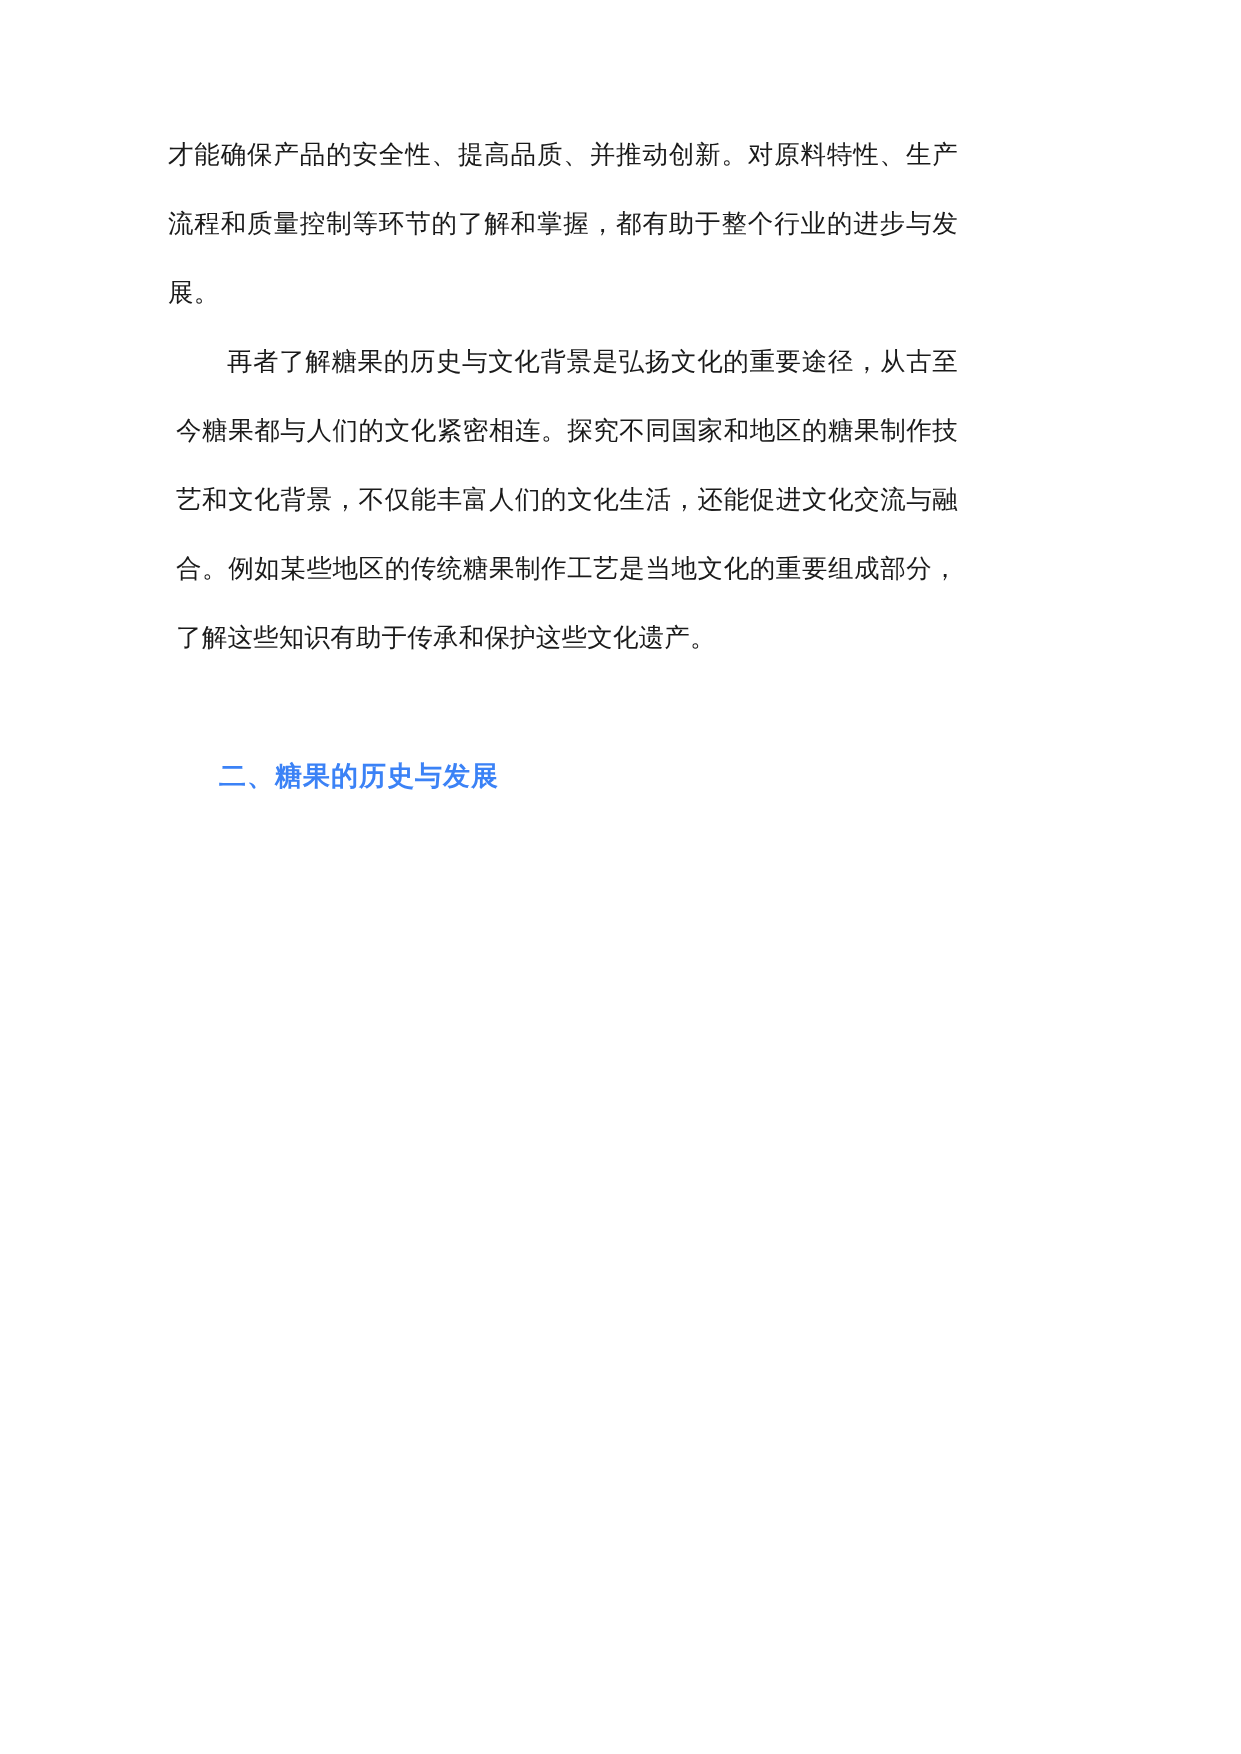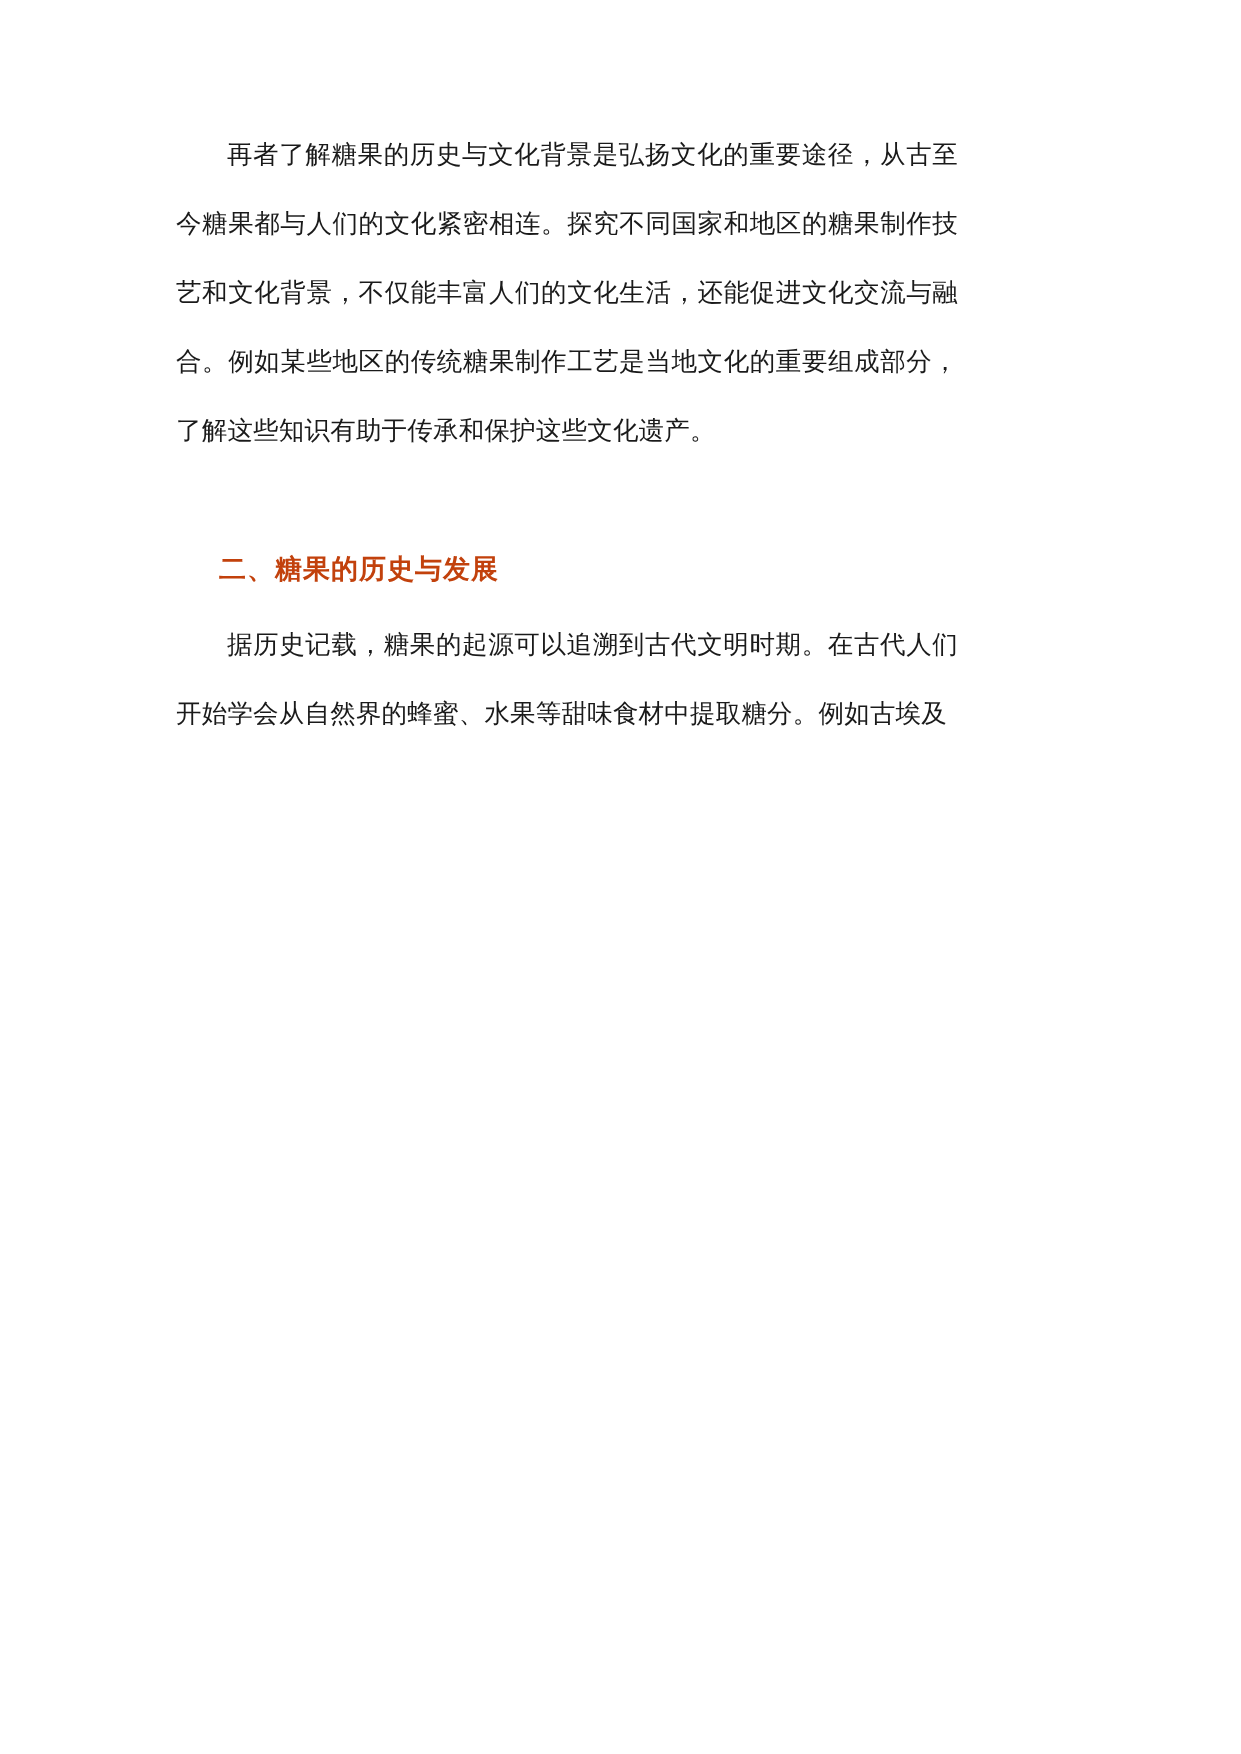--- a/index.html
+++ b/index.html
@@ -33,41 +33,41 @@
     letter-spacing: 0.2px;
   }
   .para.indent {
     text-indent: 51px;
     margin-left: 8px;
   }
   .heading {
     font-family: "Liberation Serif", "DejaVu Serif", serif;
     font-size: 27px;
     font-weight: bold;
-    color: #c2410c;
+    color: #3b82f6;
     line-height: 69px;
     margin: 40px 0 6px 0;
     text-indent: 51px;
     letter-spacing: 1px;
   }
   .spacer-lg {
     height: 30px;
   }
 </style>
 </head>
 <body>
 
 <div class="page">
   <div class="content">
 
+    <p class="para">才能确保产品的安全性、提高品质、并推动创新。对原料特性、生产流程和质量控制等环节的了解和掌握，都有助于整个行业的进步与发展。</p>
 
     <p class="para indent">再者了解糖果的历史与文化背景是弘扬文化的重要途径，从古至今糖果都与人们的文化紧密相连。探究不同国家和地区的糖果制作技艺和文化背景，不仅能丰富人们的文化生活，还能促进文化交流与融合。例如某些地区的传统糖果制作工艺是当地文化的重要组成部分，了解这些知识有助于传承和保护这些文化遗产。</p>
 
 
     <div class="spacer-lg"></div>
 
     <h2 class="heading">二、糖果的历史与发展</h2>
 
 
-    <p class="para indent">据历史记载，糖果的起源可以追溯到古代文明时期。在古代人们开始学会从自然界的蜂蜜、水果等甜味食材中提取糖分。例如古埃及</p>
 
   </div>
 </div>
 
 </body></html>

